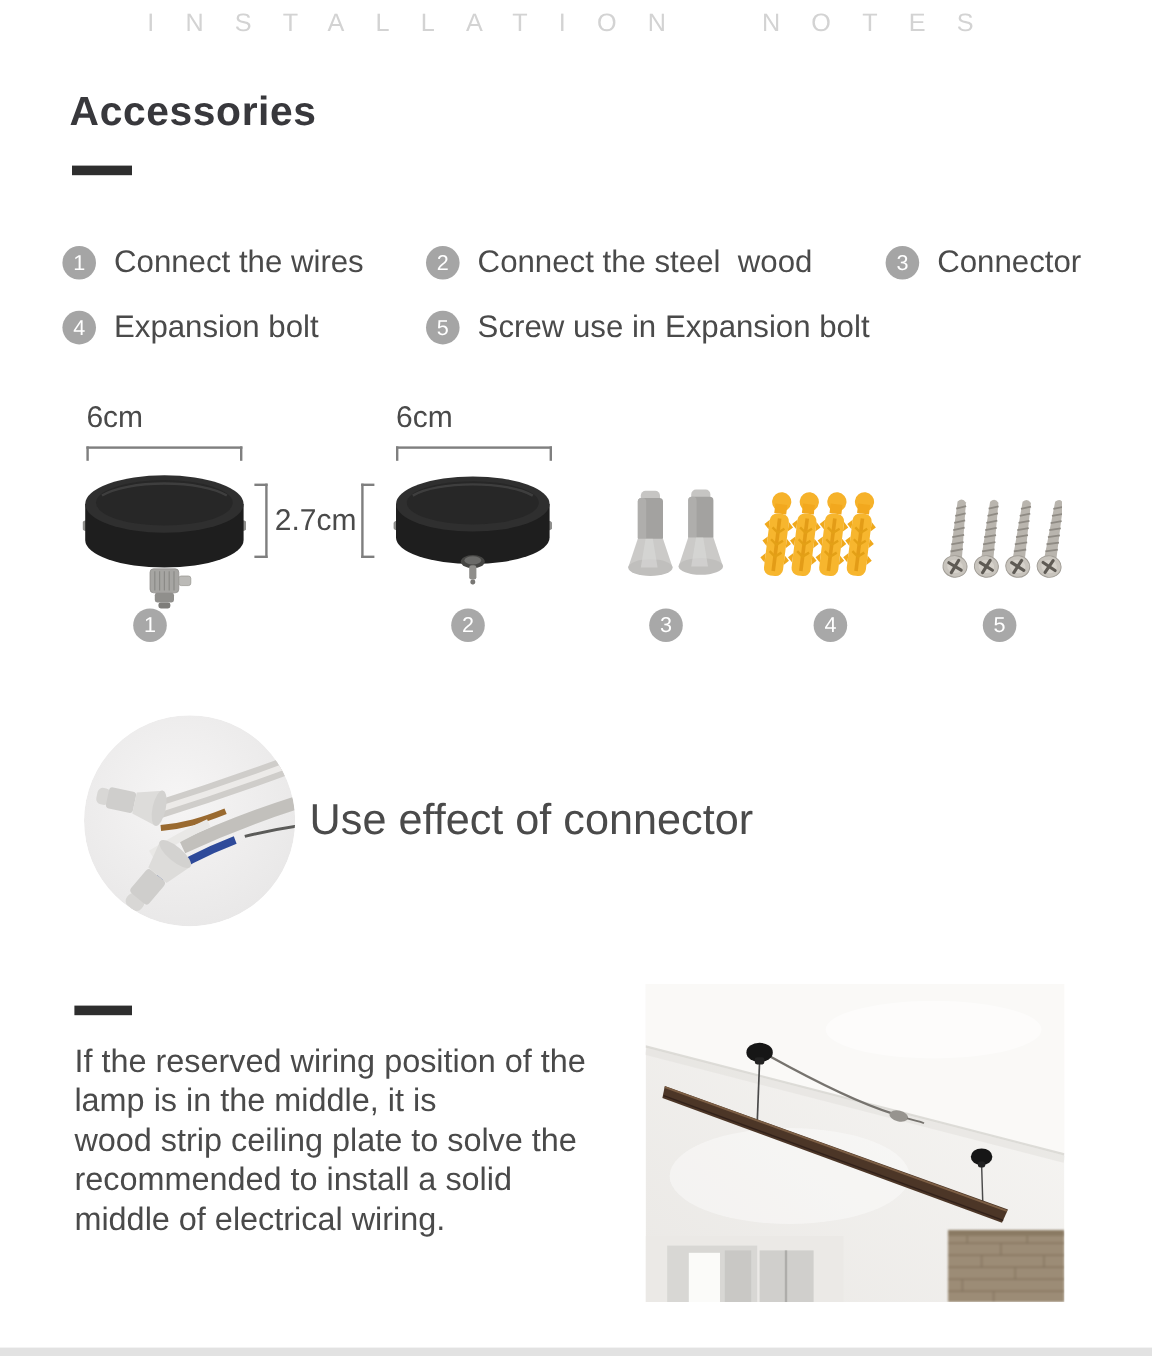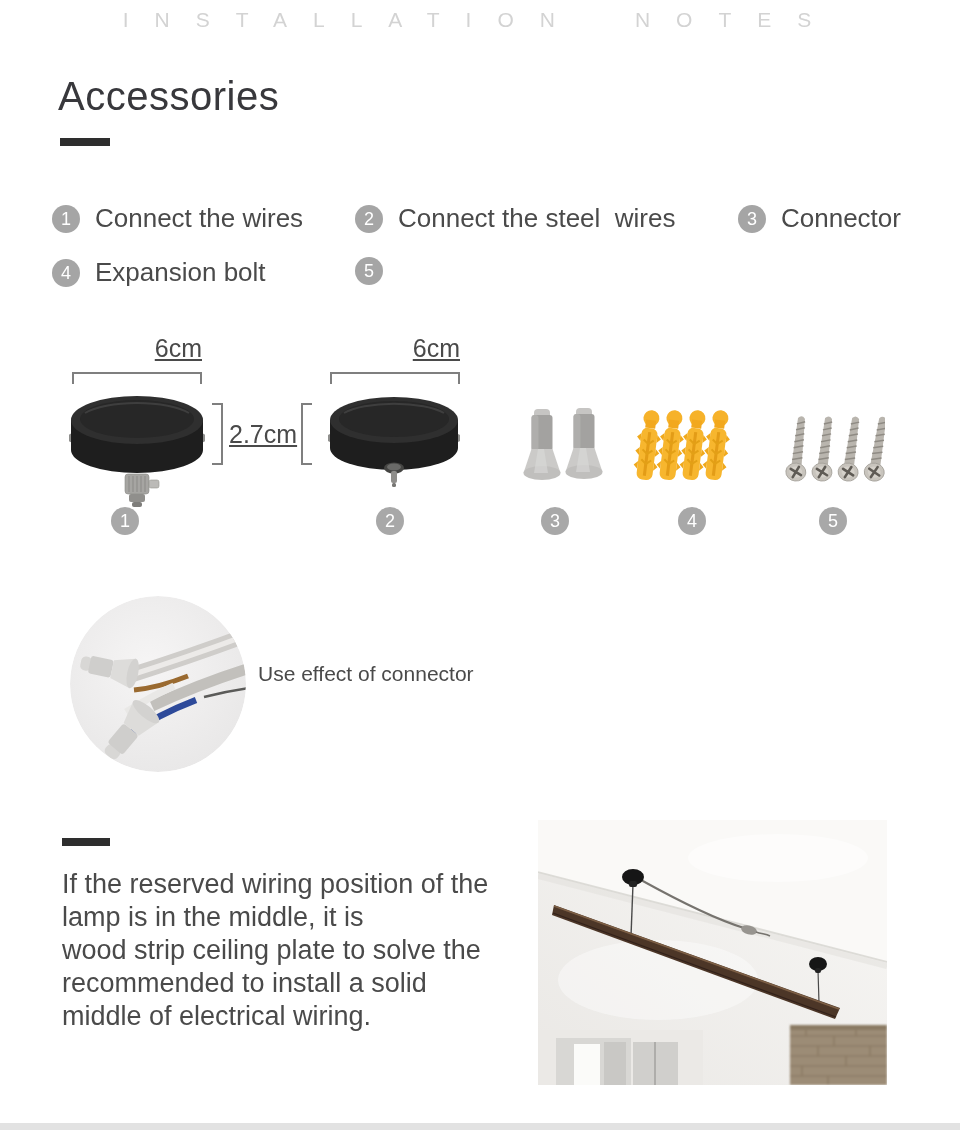--- a/index.html
+++ b/index.html
@@ -10,42 +10,42 @@
   }
   
   .banner {
     position:absolute; top:8px; left:0; right:0;
     display:flex; justify-content:center; gap:54px;
     font-size:21px; color:#d3d3d3; letter-spacing:26px; font-weight:400;
   }
   
   .h-title {
     position:absolute; left:58px; top:74px;
-    font-size:40px; font-weight:400; color:#38383c; letter-spacing:0.5px;
+    font-size:34px; font-weight:700; color:#38383c; letter-spacing:0.5px;
   }
   .accent-bar { position:absolute; background:#2e2e2e; }
   .bar-1 { left:60px; top:138px; width:50px; height:8px; }
   .bar-2 { left:62px; top:838px; width:48px; height:8px; }
 
   
   .step { position:absolute; display:flex; align-items:center; gap:15px; }
   .badge {
     width:28px; height:28px; border-radius:50%; background:#a5a5a5;
     color:#ffffff; font-size:18px; line-height:28px; text-align:center;
     flex:0 0 auto; font-weight:400;
   }
   .step-label { font-size:26px; color:#4a4a4a; white-space:pre; }
   .s1 { left:52px;  top:203px; }
   .s2 { left:355px; top:203px; }
   .s3 { left:738px; top:203px; }
   .s4 { left:52px;  top:257px; }
   .s5 { left:355px; top:257px; }
 
   
-  .dim-label { position:absolute; font-size:25px; color:#4a4a4a; text-align:right;text-decoration:underline; }
+  .dim-label { position:absolute; font-size:25px; color:#4a4a4a; text-align:left; }
   .dimw1 { left:72px;  top:334px; width:130px; }
   .dimw2 { left:330px; top:334px; width:130px; }
   .dimh  { left:229px; top:420px; }
   .wbracket {
     position:absolute; height:12px;
     border-top:2px solid #7f7f7f; border-left:2px solid #7f7f7f; border-right:2px solid #7f7f7f;
   }
   .wb1 { left:72px;  top:372px; width:130px; }
   .wb2 { left:330px; top:372px; width:130px; }
   .hbracket { position:absolute; width:11px; height:62px; top:403px; }
@@ -60,21 +60,21 @@
   .pb2 { left:376px; top:507px; }
   .pb3 { left:541px; top:507px; }
   .pb4 { left:678px; top:507px; }
   .pb5 { left:819px; top:507px; }
 
   
   .conn-circle {
     position:absolute; left:70px; top:596px; width:176px; height:176px;
     border-radius:50%; overflow:hidden;
   }
-  .conn-caption { position:absolute; left:258px; top:662px; font-size:21px; color:#4a4a4a; }
+  .conn-caption { position:absolute; left:258px; top:662px; font-size:36px; color:#4a4a4a; }
 
   
   .tip { position:absolute; left:62px; top:868px; width:470px;
          font-size:27px; line-height:33px; color:#4a4a4a; }
 
   
   .photo { position:absolute; left:538px; top:820px; width:349px; height:265px; }
 
   .bottom-strip { position:absolute; left:0; top:1123px; width:960px; height:7px; background:#e2e2e2; }
 </style>
@@ -90,32 +90,33 @@
 
   <div class="h-title">Accessories</div>
   <div class="accent-bar bar-1"></div>
 
   <div class="step s1">
     <span class="badge">1</span>
     <span class="step-label">Connect the wires</span>
   </div>
   <div class="step s2">
     <span class="badge">2</span>
-    <span class="step-label">Connect the steel  wires</span>
+    <span class="step-label">Connect the steel  wood</span>
   </div>
   <div class="step s3">
     <span class="badge">3</span>
     <span class="step-label">Connector</span>
   </div>
   <div class="step s4">
     <span class="badge">4</span>
     <span class="step-label">Expansion bolt</span>
   </div>
   <div class="step s5">
     <span class="badge">5</span>
+    <span class="step-label">Screw use in Expansion bolt</span>
   </div>
 
   <div class="dim-label dimw1">6cm</div>
   <div class="dim-label dimw2">6cm</div>
   <div class="wbracket wb1"></div>
   <div class="wbracket wb2"></div>
   <div class="hbracket hb-right"></div>
   <div class="dim-label dimh">2.7cm</div>
   <div class="hbracket hb-left"></div>
 

